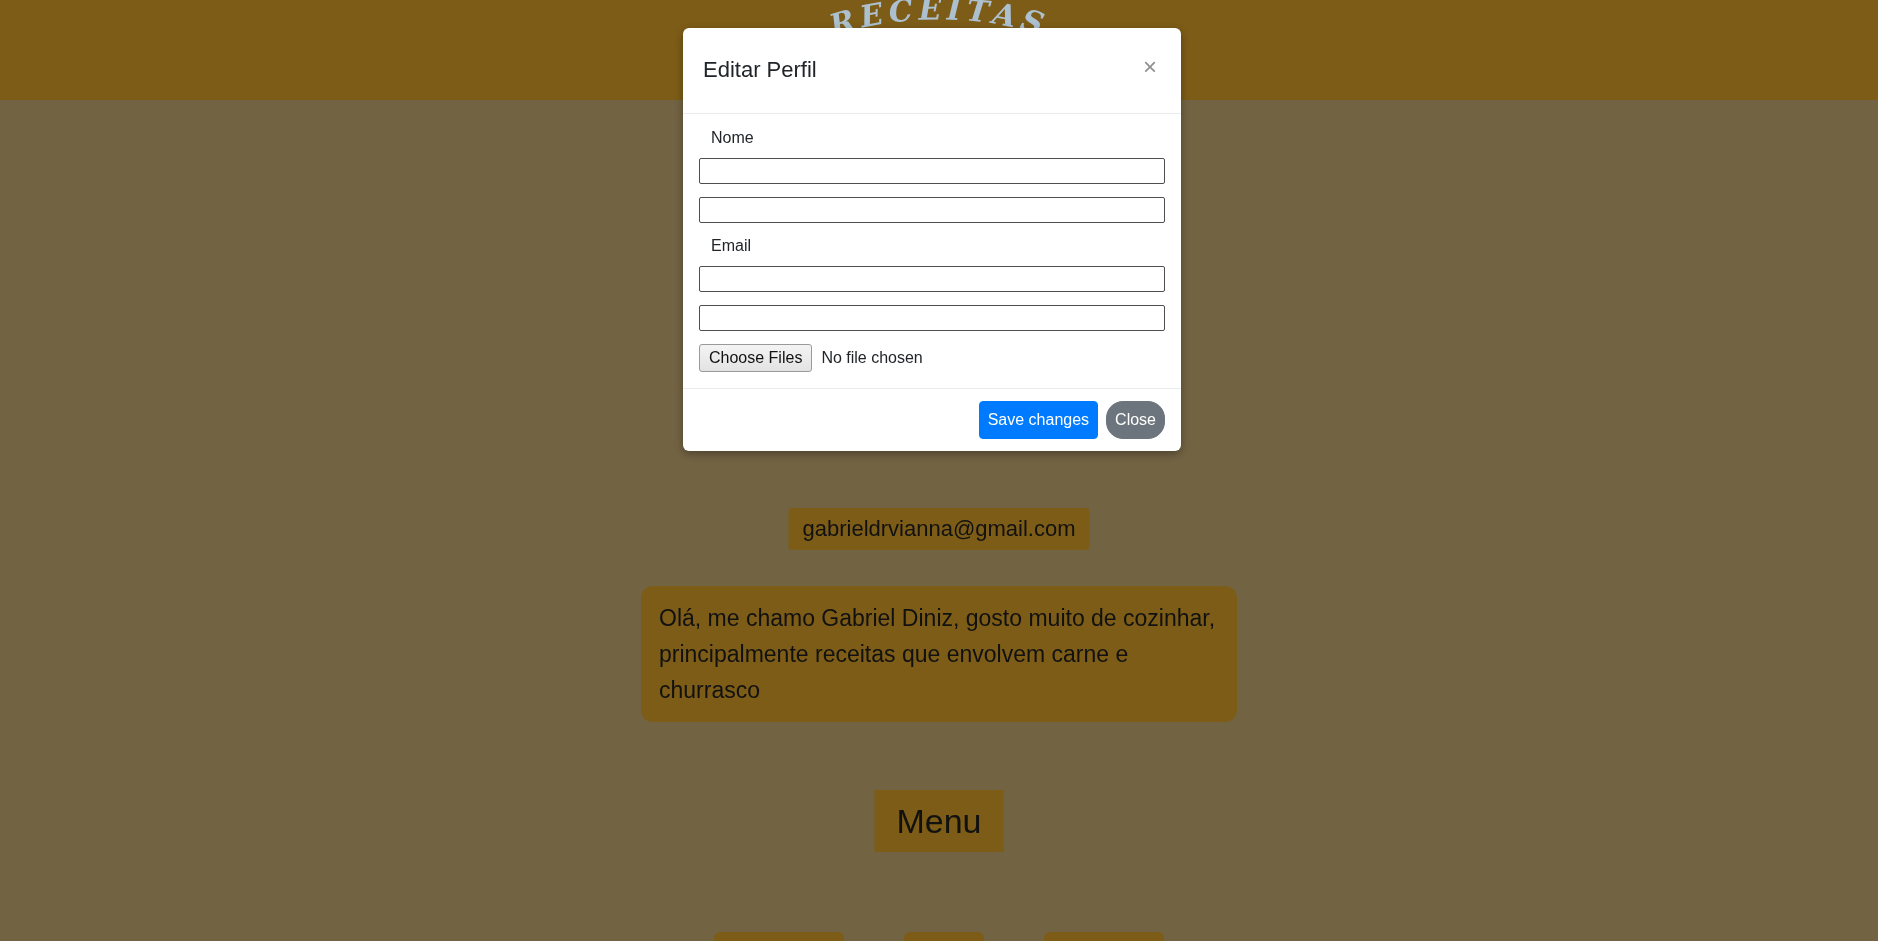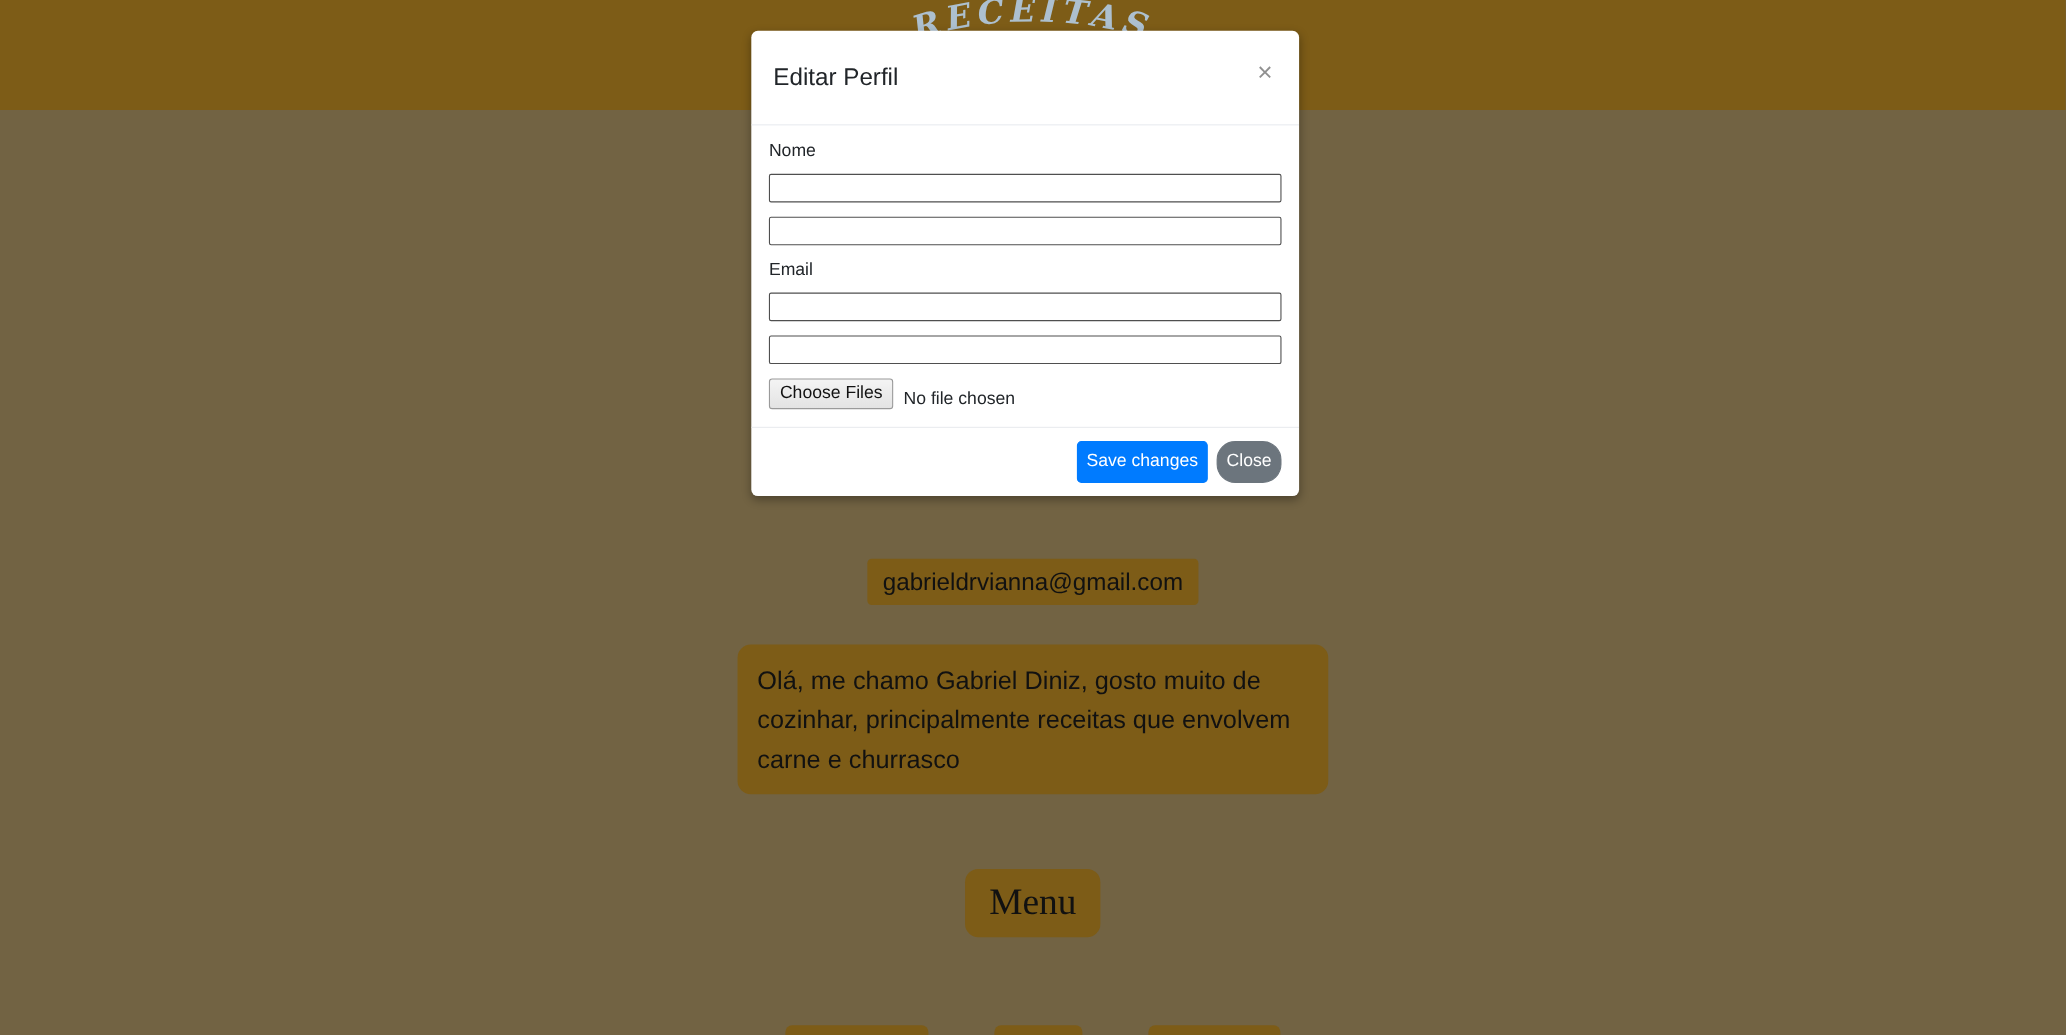--- a/index.html
+++ b/index.html
@@ -62,39 +62,39 @@
     padding: 6px 14px;
     border-radius: 4px;
     white-space: nowrap;
   }
 
   .profile-bio {
     position: absolute;
     left: 50%;
     transform: translateX(-50%);
     top: 486px;
-    width: 537px;
+    width: 596px;
     background: #7d5c17;
     color: #111111;
     font-size: 23px;
     line-height: 36px;
     padding: 14px 18px;
     border-radius: 12px;
   }
 
   .menu-button {
     position: absolute;
     left: 50%;
     transform: translateX(-50%);
     top: 690px;
     background: #7d5c17;
     color: #111111;
     border: none;
-    border-radius: 12px;
-    font-family: Liberation Serif, serif;
+    border-radius: 0;
+    font-family: Liberation Sans, sans-serif;
     font-size: 34px;
     line-height: 1;
     padding: 14px 22px;
     cursor: pointer;
   }
 
   .bottom-strip {
     position: absolute;
     left: 0;
     bottom: 0;
@@ -161,40 +161,40 @@
     font-family: "Liberation Sans", sans-serif;
     opacity: .75;
   }
   .modal-body {
     padding: 14px 16px 16px 16px;
   }
   .form-label {
     display: block;
     font-size: 16px;
     color: #212529;
-    margin: 0 0 11px 0;
+    margin: 0 0 11px 12px;
     line-height: 1.2;
   }
   .form-control {
     display: block;
     width: 100%;
     height: 26px;
     border: 1px solid #4f4f4f;
     border-radius: 2px;
     background: #ffffff;
     font-family: "Liberation Sans", sans-serif;
     font-size: 15px;
     padding: 2px 5px;
     margin: 0 0 13px 0;
     outline: none;
     color: #212529;
   }
   .file-row {
     display: flex;
-    align-items: flex-end;
+    align-items: center;
     margin-top: 1px;
     font-size: 16px;
     color: #212529;
   }
   .file-button {
     font-family: "Liberation Sans", sans-serif;
     font-size: 16px;
     line-height: 1;
     padding: 5px 9px;
     background: linear-gradient(#f4f4f4, #e3e3e3);

